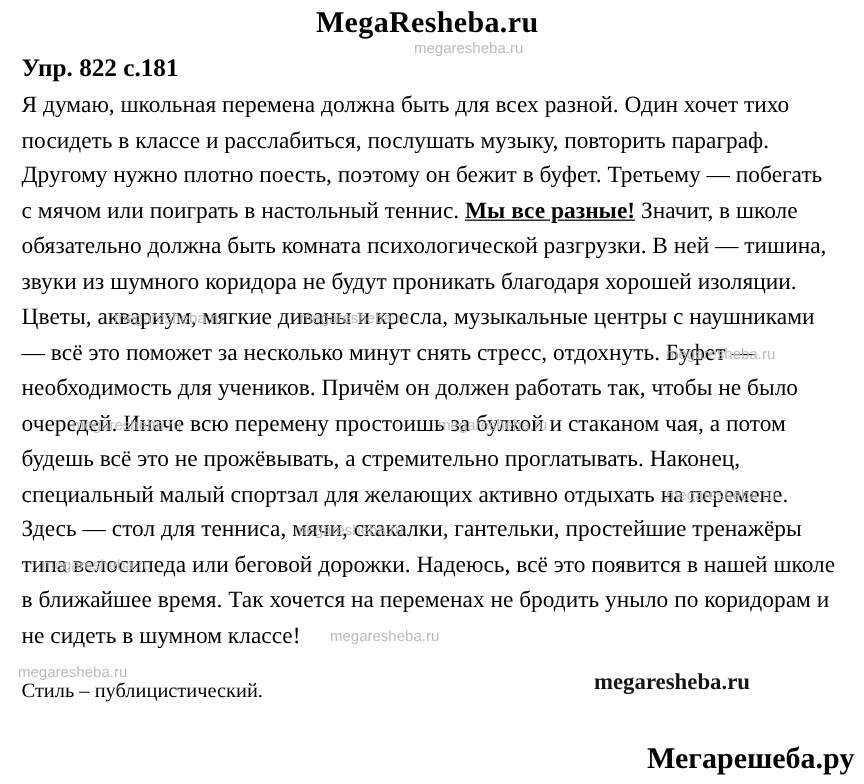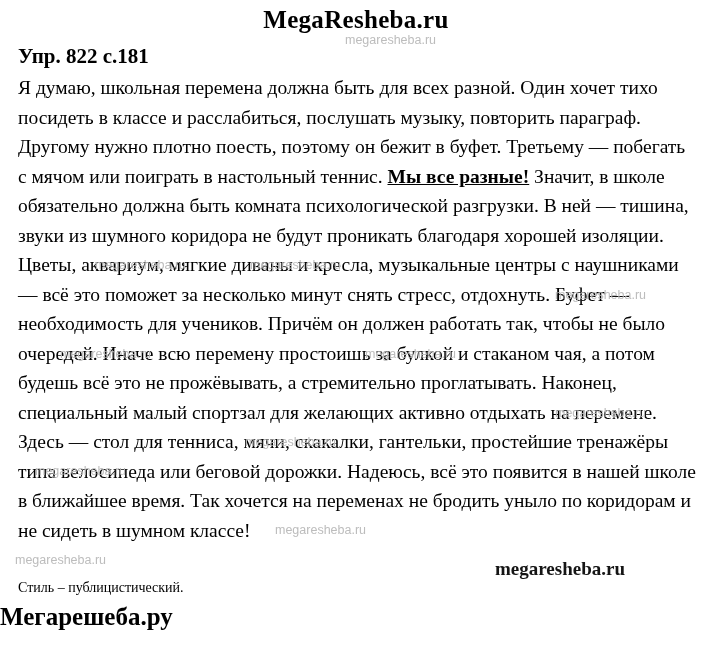--- a/index.html
+++ b/index.html
@@ -43,31 +43,31 @@
     font-family: "Liberation Serif", serif;
   }
   .body-text p {
     margin: 0 0 0 0;
   }
   .bold-underline {
     font-weight: bold;
     text-decoration: underline;
   }
   .style-line {
-    margin: 28px 14px 0 18px;
-    font-size: 14px;
+    margin: 16px 14px 0 18px;
+    font-size: 17px;
     line-height: 29.5px;
     font-family: "Liberation Serif", serif;
   }
   .footer-title {
     position: absolute;
     left: 0;
     right: 0;
-    bottom: 22px;
-    text-align: left;
+    bottom: 6px;
+    text-align: right;
     font-family: "Liberation Serif", serif;
     font-weight: bold;
     font-size: 25px;
     color: #000;
   }
   
   .wm {
     position: absolute;
     color: #b9b9b9;
     font-family: "Liberation Sans", sans-serif;

